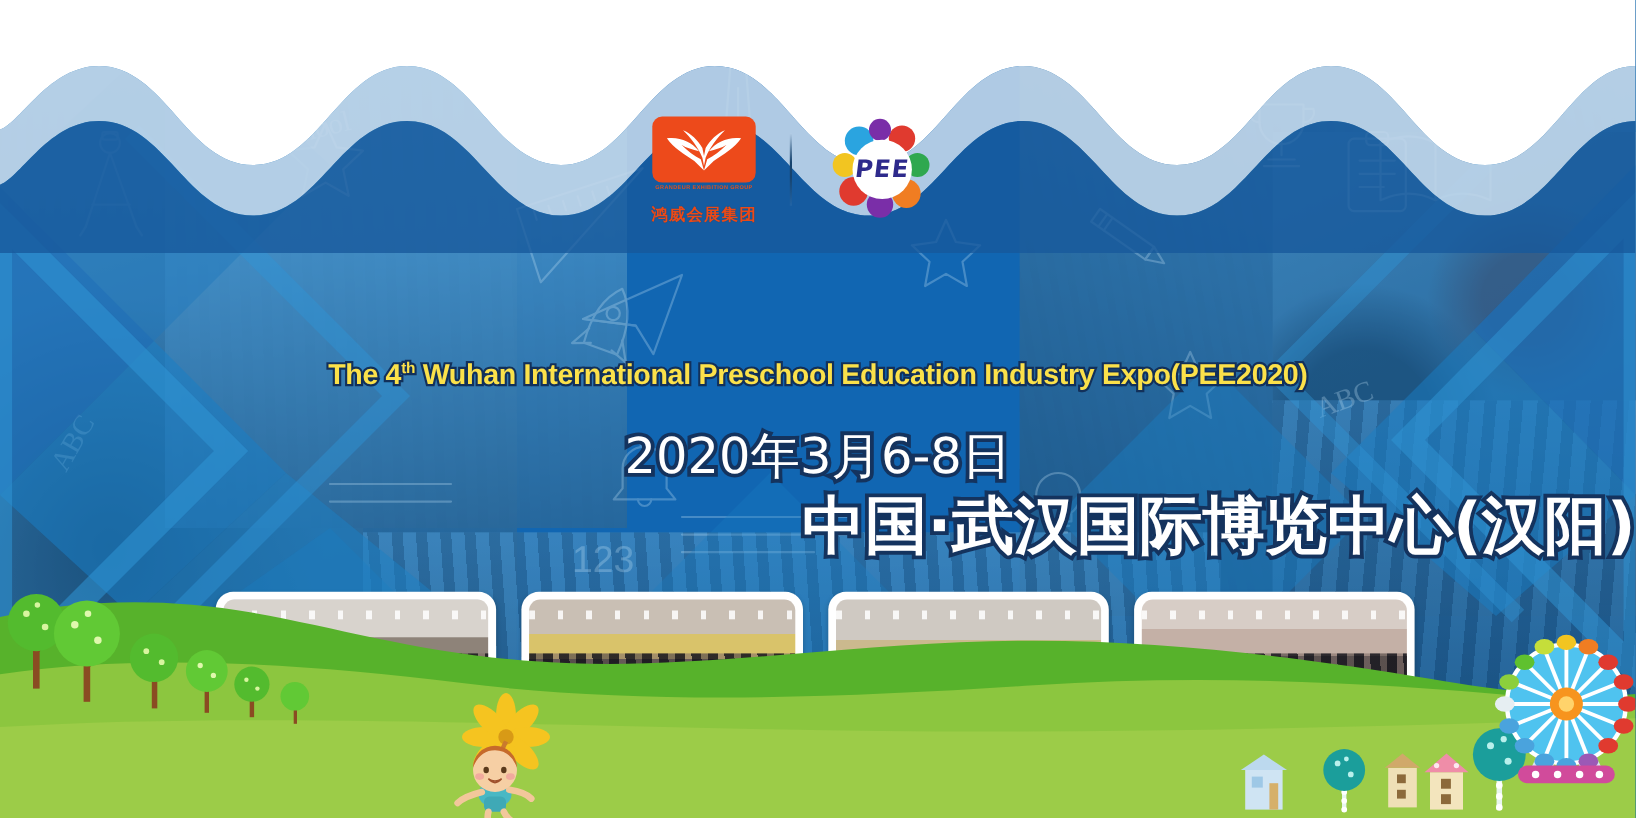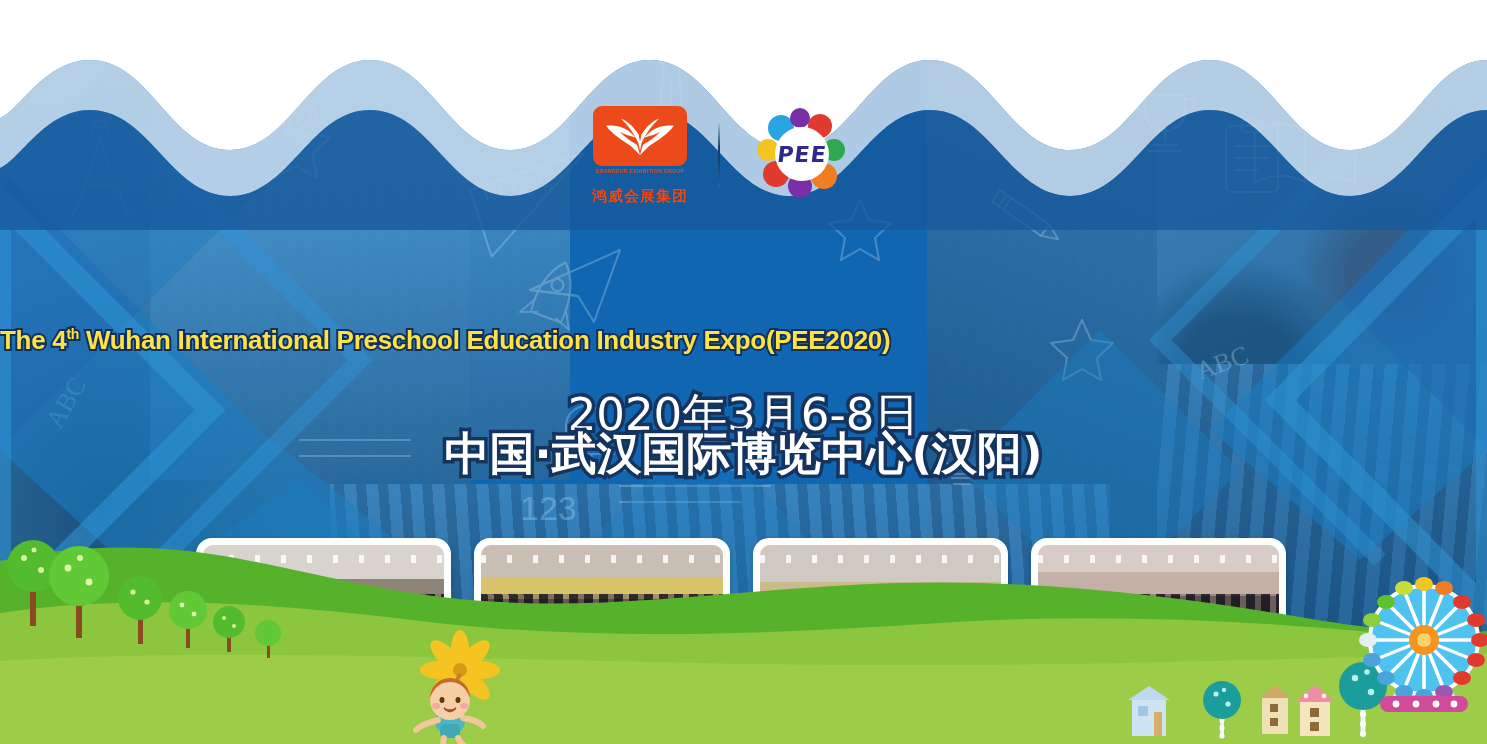--- a/index.html
+++ b/index.html
@@ -93,33 +93,33 @@
   .pee-txt { position:absolute; left:0; right:0; top:50%; transform:translateY(-50%) skewX(-7deg);
              text-align:center; font-size:22px; font-weight:bold; color:#2e2a8c;
              letter-spacing:1px; font-family:"DejaVu Sans",sans-serif; }
 
   
   .title-cn { position:absolute; left:0; right:0; top:222px; text-align:center;
               font-size:77px; font-weight:bold; color:#fbc412; letter-spacing:-1px;
               line-height:1; white-space:nowrap;
               -webkit-text-stroke:7px #12305a; paint-order:stroke fill;
               font-family:"DejaVu Sans","Liberation Sans",sans-serif; }
-  .title-en { position:absolute; left:0; right:0; top:325px; text-align:left;
+  .title-en { position:absolute; left:0; right:0; top:325px; text-align:center;
               font-size:26px; font-weight:bold; color:#fbe14a; letter-spacing:-.3px;
               white-space:nowrap;
               -webkit-text-stroke:4px #12305a; paint-order:stroke fill;
               font-family:"Liberation Sans",sans-serif; }
   .title-en sup { font-size:14px; vertical-align:super; }
 
   .date-line { position:absolute; left:0; right:0; top:385px; text-align:center;
                font-size:45px; font-weight:normal; color:#ffffff; letter-spacing:0px;
                white-space:nowrap; -webkit-text-stroke:7px #14335e; paint-order:stroke fill;
                font-family:"DejaVu Sans","Liberation Sans",sans-serif; }
-  .place-line { position:absolute; left:0; right:0; top:424px; text-align:center;
-                font-size:45px; font-weight:bold; color:#ffffff;
+  .place-line { position:absolute; left:0; right:0; top:440px; text-align:right;
+                font-size:57px; font-weight:bold; color:#ffffff;
                 white-space:nowrap; -webkit-text-stroke:7px #14335e; paint-order:stroke fill;
                 font-family:"DejaVu Sans","Liberation Sans",sans-serif; }
 
   
   .thumbs { position:absolute; left:196px; top:538px; width:1090px; height:136px;
             display:flex; gap:23px; }
   .thumb { flex:1; background:#fff; border-radius:16px; padding:7px;
            box-shadow:0 2px 5px rgba(0,0,0,.22); }
   .thumb-inner { width:100%; height:100%; border-radius:10px; overflow:hidden; position:relative; }
 

